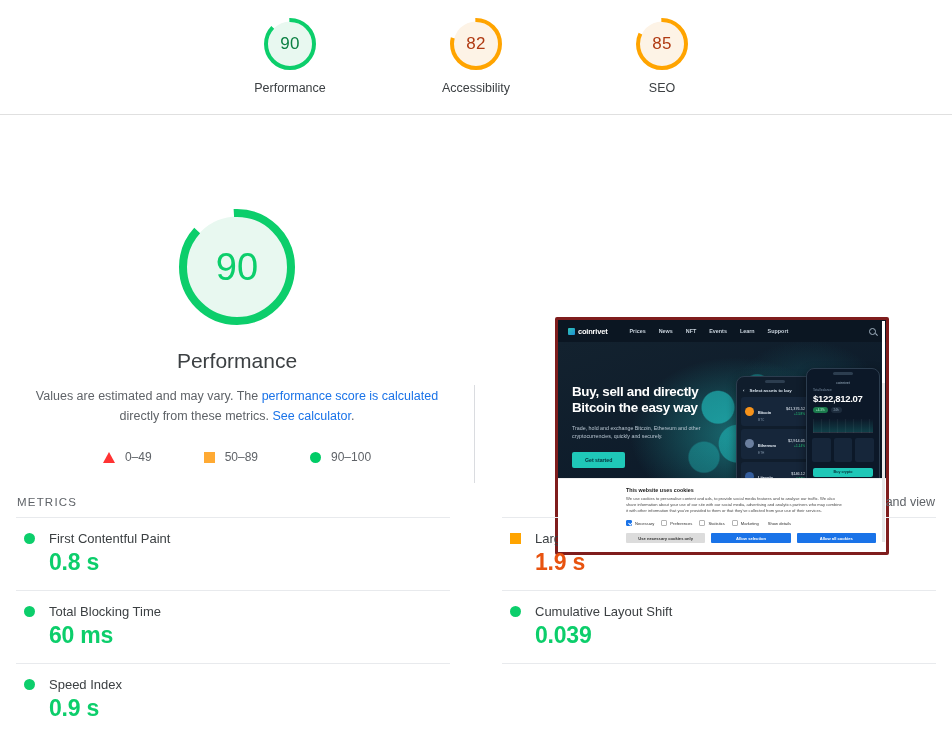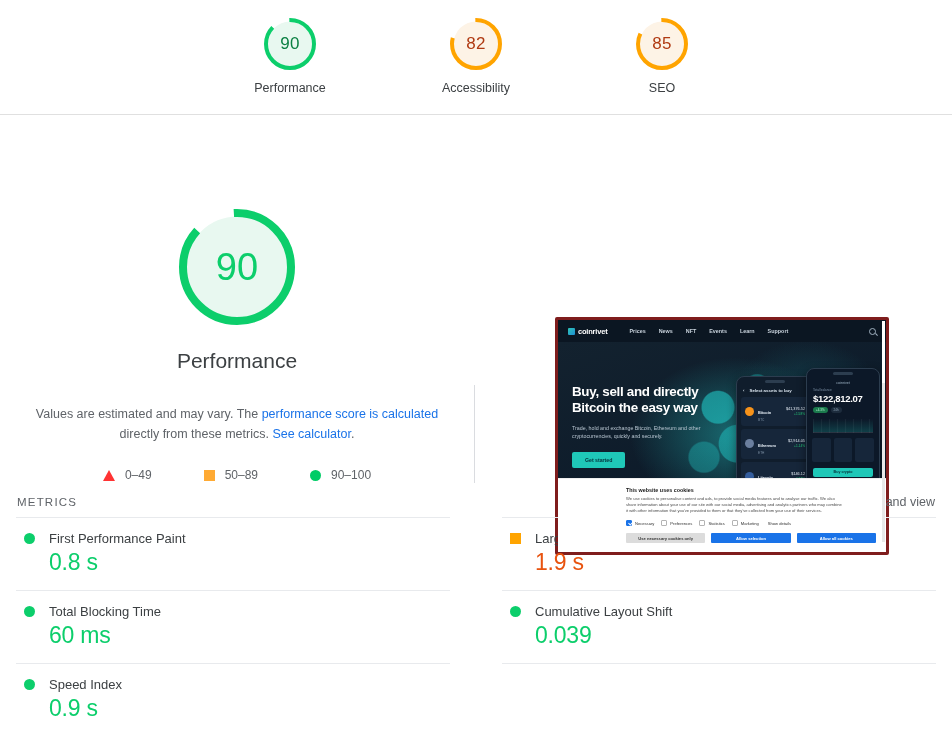--- a/index.html
+++ b/index.html
@@ -69,21 +69,21 @@
     font-size: 38px;
     font-weight: 400;
   }
   .perf-title {
     margin-top: 24px;
     font-size: 21px;
     color: #3c4043;
     font-weight: 400;
   }
   .perf-desc {
-    margin-top: 31px;
+    margin-top: 13px;
     width: 430px;
     text-align: center;
     font-size: 12.5px;
     line-height: 20px;
     color: #5f6368;
   }
   .perf-desc a { color: #1a73e8; text-decoration: none; }
 
   .legend {
     margin-top: 24px;
@@ -324,21 +324,21 @@
     height: 73px;
   }
   .metric-head { display: flex; align-items: center; gap: 14px; }
   .m-circ { width: 11px; height: 11px; border-radius: 50%; background: #0c6; flex: 0 0 auto; }
   .m-square { width: 11px; height: 11px; background: #fa3; flex: 0 0 auto; }
   .metric-name { font-size: 13px; color: #3c4043; }
   .metric-value {
     margin-top: 3px;
     padding-left: 25px;
     font-size: 23px;
-    font-weight: 400;
+    font-weight: 700;
     letter-spacing: -.2px;
   }
   .metric.blank { border-top: 1px solid #e8eaed; }
 </style>
 </head>
 <body>
 
 <div class="scores-strip">
   <div class="scores-row" id="scores-row">
       <div class="score-item">
@@ -535,21 +535,21 @@
 
 <div class="metrics">
   <div class="metrics-head">
     <div class="metrics-title">METRICS</div>
     <div class="expand-view">Expand view</div>
   </div>
   <div class="metrics-grid" id="metrics-grid">
       <div class="metric">
         <div class="metric-head">
           <span class="m-circ" style="background:#0cce6b"></span>
-          <span class="metric-name">First Performance Paint</span>
+          <span class="metric-name">First Contentful Paint</span>
         </div>
         <div class="metric-value" style="color:#0cce6b">0.8 s</div>
       </div>
       <div class="metric">
         <div class="metric-head">
           <span class="m-square" style="background:#ffa400"></span>
           <span class="metric-name">Largest Contentful Paint</span>
         </div>
         <div class="metric-value" style="color:#e8530f">1.9 s</div>
       </div>

